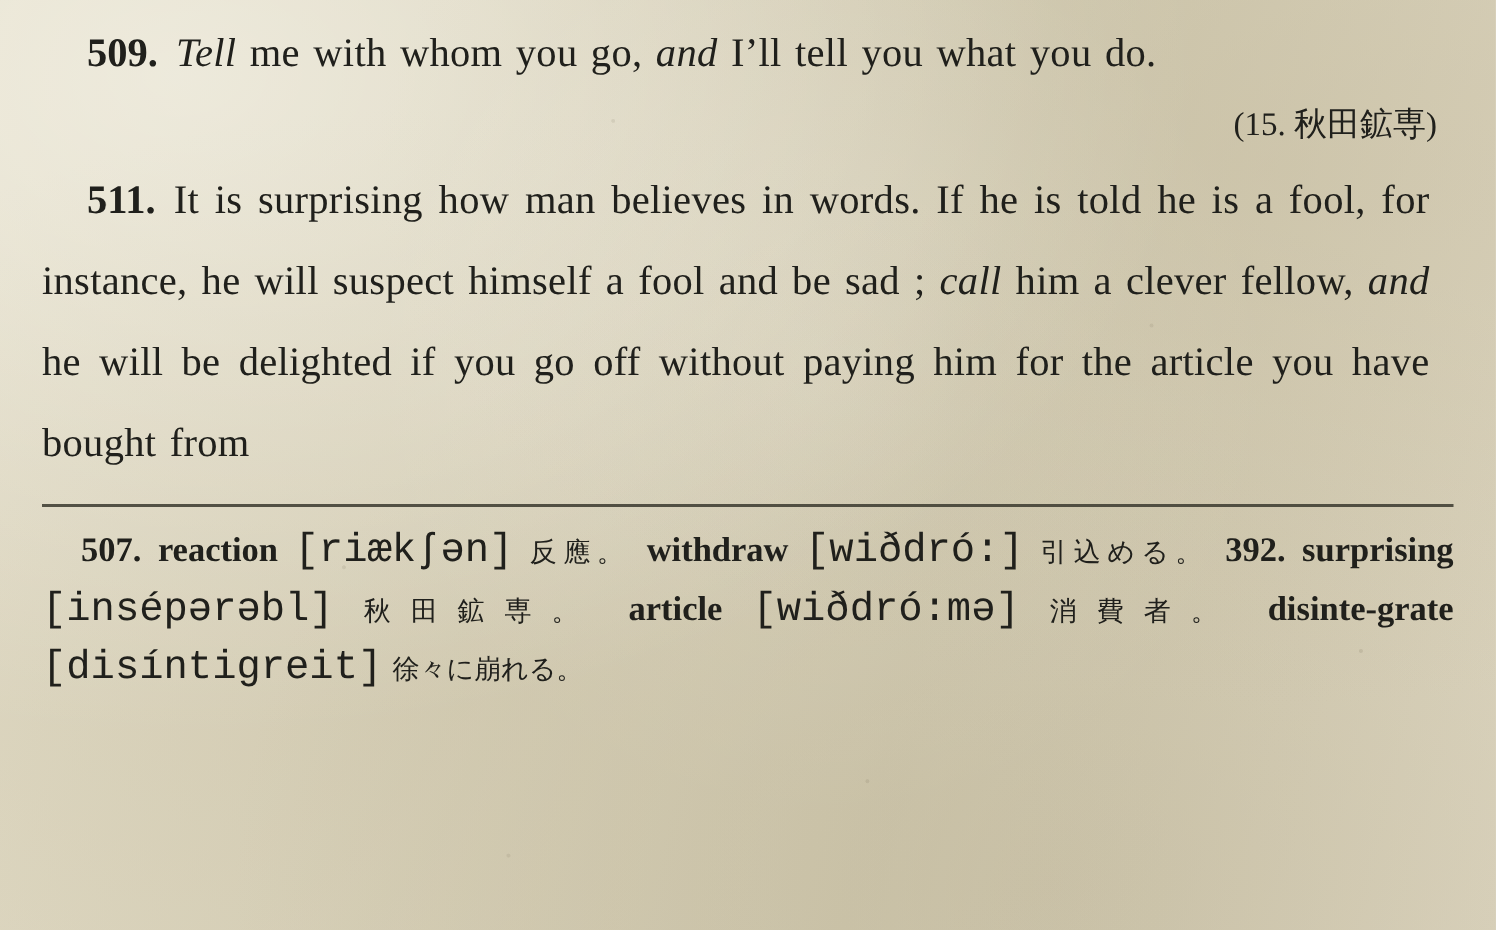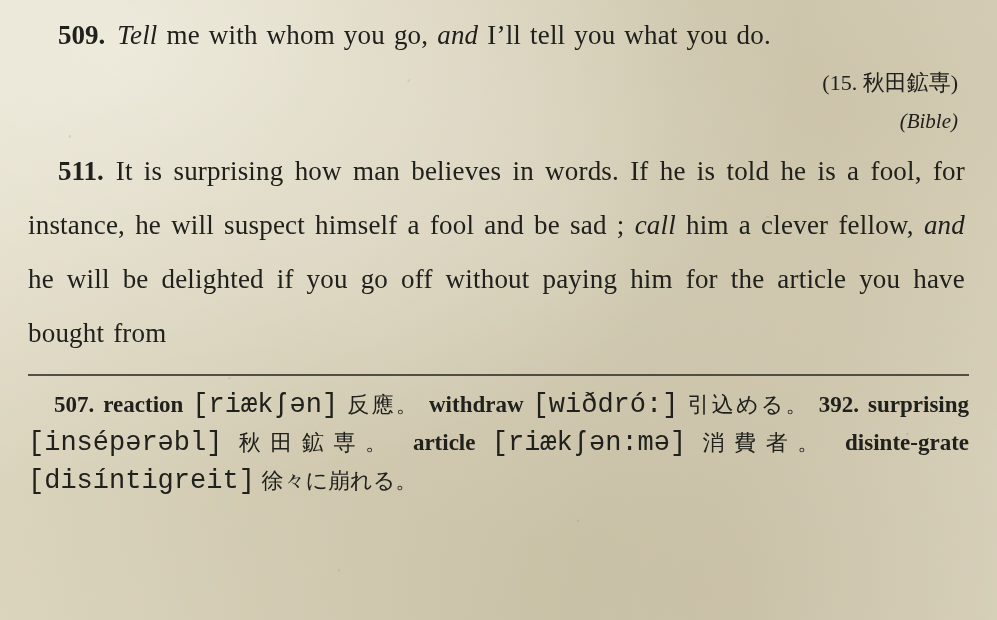--- a/index.html
+++ b/index.html
@@ -45,21 +45,21 @@
       radial-gradient(circle at 91% 70%, rgba(90,80,60,0.15) 0 1px, transparent 1.6px),
       radial-gradient(circle at 34% 92%, rgba(90,80,60,0.12) 0 1px, transparent 1.6px),
       radial-gradient(circle at 66% 7%, rgba(90,80,60,0.12) 0 1px, transparent 1.6px);
     opacity: .85;
   }
   .body-block {
     position: relative;
     z-index: 2;
   }
   p.para {
-    margin: 0 4px 6px 0;
+    margin: 0 16px 6px 0;
     font-size: 27px;
     line-height: 54px;
     text-align: justify;
     text-justify: inter-word;
     letter-spacing: .2px;
     word-spacing: 2px;
   }
   p.para.first { padding-top: 8px; }
   .num {
     font-weight: bold;
@@ -86,36 +86,35 @@
   .notes {
     position: relative;
     z-index: 2;
     font-size: 23px;
     line-height: 38px;
     text-align: justify;
     word-spacing: 1px;
   }
   .notes b { font-weight: bold; }
   .ipa { font-family: Liberation Mono, monospace; font-size: 27px; }
-  .jp { font-family: Liberation Sans, sans-serif; font-size: 22px; }
+  .jp { font-family: Liberation Sans, sans-serif; font-size: 18px; }
   .notes .first-indent { margin-left: 26px; }
 </style>
 </head>
 <body>
 
 <div class="page">
 
   <div class="body-block">
 
     <p class="para first">
       <span class="num">509.</span><span class="it">Tell</span><span> me with whom you go, </span><span class="it">and</span><span> I’ll tell you what you do.</span>
     </p>
     <p class="src-line">(15. 秋田鉱専)</p>
 
-    <p class="src-line bible">(Bible)</p>
 
     <p class="para">
       <span class="num">511.</span><span>It is surprising how man believes in words.  If he is told he is a fool, for instance, he will suspect himself a fool and be sad ; </span><span class="it">call</span><span> him a clever fellow, </span><span class="it">and</span><span> he will be delighted if you go off without paying him for the article you have bought from</span>
     </p>
 
   </div>
 
   <div class="rule"></div>
 
   <div class="notes">
@@ -124,20 +123,20 @@
     <span class="ipa">[riækʃən]</span>
     <span class="jp">反應。</span>
     <b>withdraw</b>
     <span class="ipa">[wiðdró:]</span>
     <span class="jp">引込める。</span>
     <b>392.</b>
     <b>surprising</b>
     <span class="ipa">[insépərəbl]</span>
     <span class="jp">秋田鉱専。</span>
     <b>article</b>
-    <span class="ipa">[riækʃən:mə]</span>
+    <span class="ipa">[wiðdró:mə]</span>
     <span class="jp">消費者。</span>
     <b>disinte-</b><b>grate</b>
     <span class="ipa">[disíntigreit]</span>
     <span class="jp">徐々に崩れる。</span>
   </div>
 
 </div>
 
 </body></html>

